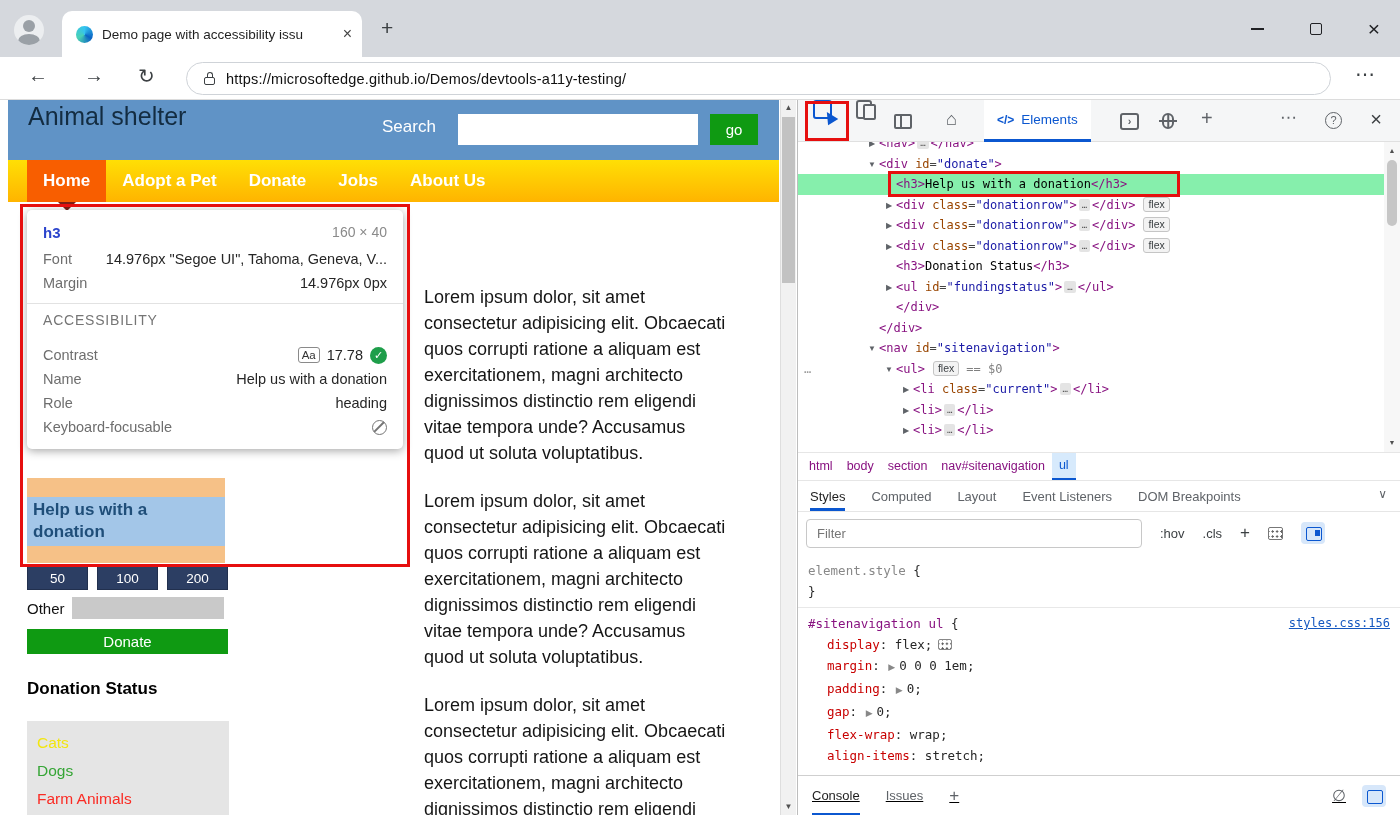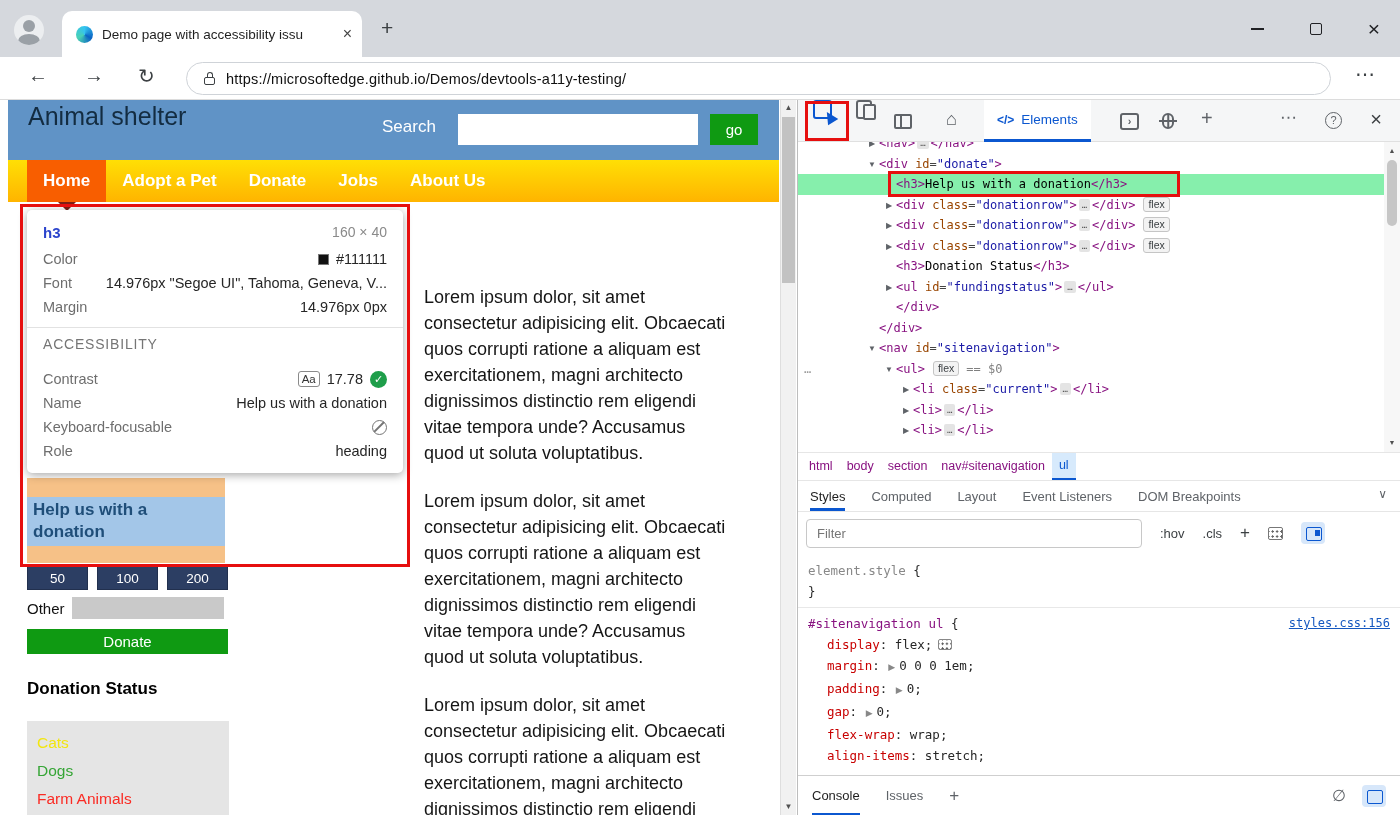--- a/index.html
+++ b/index.html
@@ -149,21 +149,21 @@
   .sb-divider{border-top:1px solid #e8e8e8;margin:5px -10px;}
   .rule-head{display:flex;justify-content:space-between;align-items:center;}
   .sel-text{color:#881280;}
   .src-link{color:#1558c0;text-decoration:underline;font-size:12px;}
   .prop{padding-left:19px;}
   .pname{color:#c80000;}
   .pval{color:#262626;}
   .pexp{color:#888;font-size:9px;margin:0 4px 0 1px;font-family:"Liberation Sans",sans-serif;}
   .flexedit{display:inline-block;width:14px;height:11px;border:1px solid #888;border-radius:2px;margin-left:6px;vertical-align:-1px;background-image:radial-gradient(circle,#555 1px,transparent 1.2px);background-size:4.3px 4.6px;background-position:1.5px 1.5px;}
 
-  .drawer{position:absolute;left:0;right:0;bottom:0;height:40px;border-top:1px solid #cfcfcf;background:#fff;display:flex;align-items:center;padding:0 14px;gap:26px;}
+  .drawer{position:absolute;left:0;right:0;bottom:0;height:40px;border-top:1px solid #cfcfcf;background:#fff;display:flex;align-items:center;padding:0 14px;gap:26px;text-decoration:underline;}
   .drawer-tabs{display:flex;gap:26px;height:40px;}
   .dtab{font-size:13px;color:#5f6368;line-height:40px;}
   .dtab.active{color:#1f1f1f;box-shadow:inset 0 -3px 0 #0b57d0;}
   .drawer-plus{font-size:17px;color:#5f6368;}
   .drawer-right{margin-left:auto;display:flex;gap:16px;align-items:center;}
   .clearicon{font-size:16px;color:#5f6368;}
 
   
   .annot{position:absolute;border:3px solid #e60f0f;z-index:10;pointer-events:none;}
   .annot1{left:805px;top:101px;width:44px;height:40px;}
@@ -215,27 +215,20 @@
         <div class="nav-item">Jobs</div>
         <div class="nav-item">About Us</div>
       </div>
 
     <div class="tooltip">
       <div class="tt-row tt-head">
         <span class="tt-tag">h3</span>
         <span class="tt-dim">160 × 40</span>
       </div>
       <div>
-          <div class="tt-row">
-            <span class="tt-label">Color</span>
-            <span class="tt-right">
-              <span class="tt-swatch" style="background: rgb(17, 17, 17);"></span>
-              <span class="tt-value">#111111</span>
-            </span>
-          </div>
           <div class="tt-row">
             <span class="tt-label">Font</span>
             <span class="tt-right">
               <span class="tt-value">14.976px "Segoe UI", Tahoma, Geneva, V...</span>
             </span>
           </div>
           <div class="tt-row">
             <span class="tt-label">Margin</span>
             <span class="tt-right">
               <span class="tt-value">14.976px 0px</span>
@@ -250,26 +243,26 @@
           <span class="aa-badge">Aa</span>
           <span class="tt-value">17.78</span>
           <span class="check-circle">✓</span>
         </span>
       </div>
       <div class="tt-row">
         <span class="tt-label">Name</span>
         <span class="tt-value">Help us with a donation</span>
       </div>
       <div class="tt-row">
+        <span class="tt-label">Role</span>
+        <span class="tt-value">heading</span>
+      </div>
+      <div class="tt-row">
         <span class="tt-label">Keyboard-focusable</span>
         <span class="nofocus"></span>
-      </div>
-      <div class="tt-row">
-        <span class="tt-label">Role</span>
-        <span class="tt-value">heading</span>
       </div>
     </div>
 
     <div class="hl-top"></div>
     <div class="hl-content">Help us with a donation</div>
     <div class="hl-bottom"></div>
 
     <div class="amounts">
         <button class="amount-btn">50</button>
         <button class="amount-btn">100</button>

